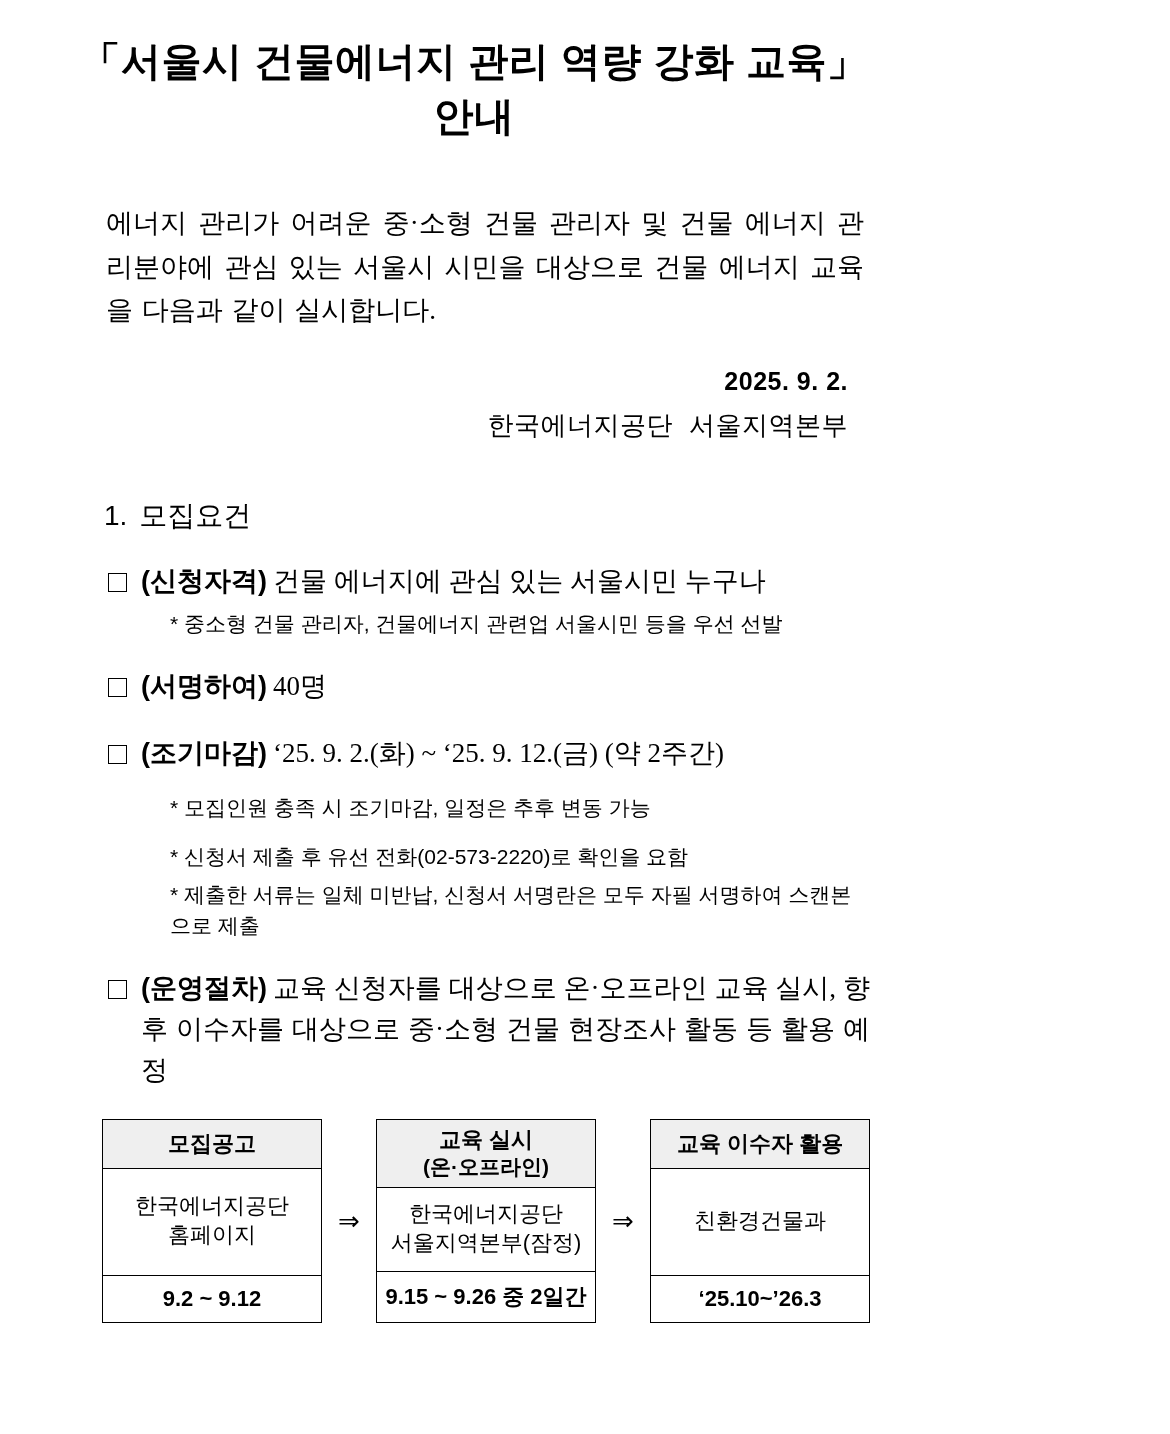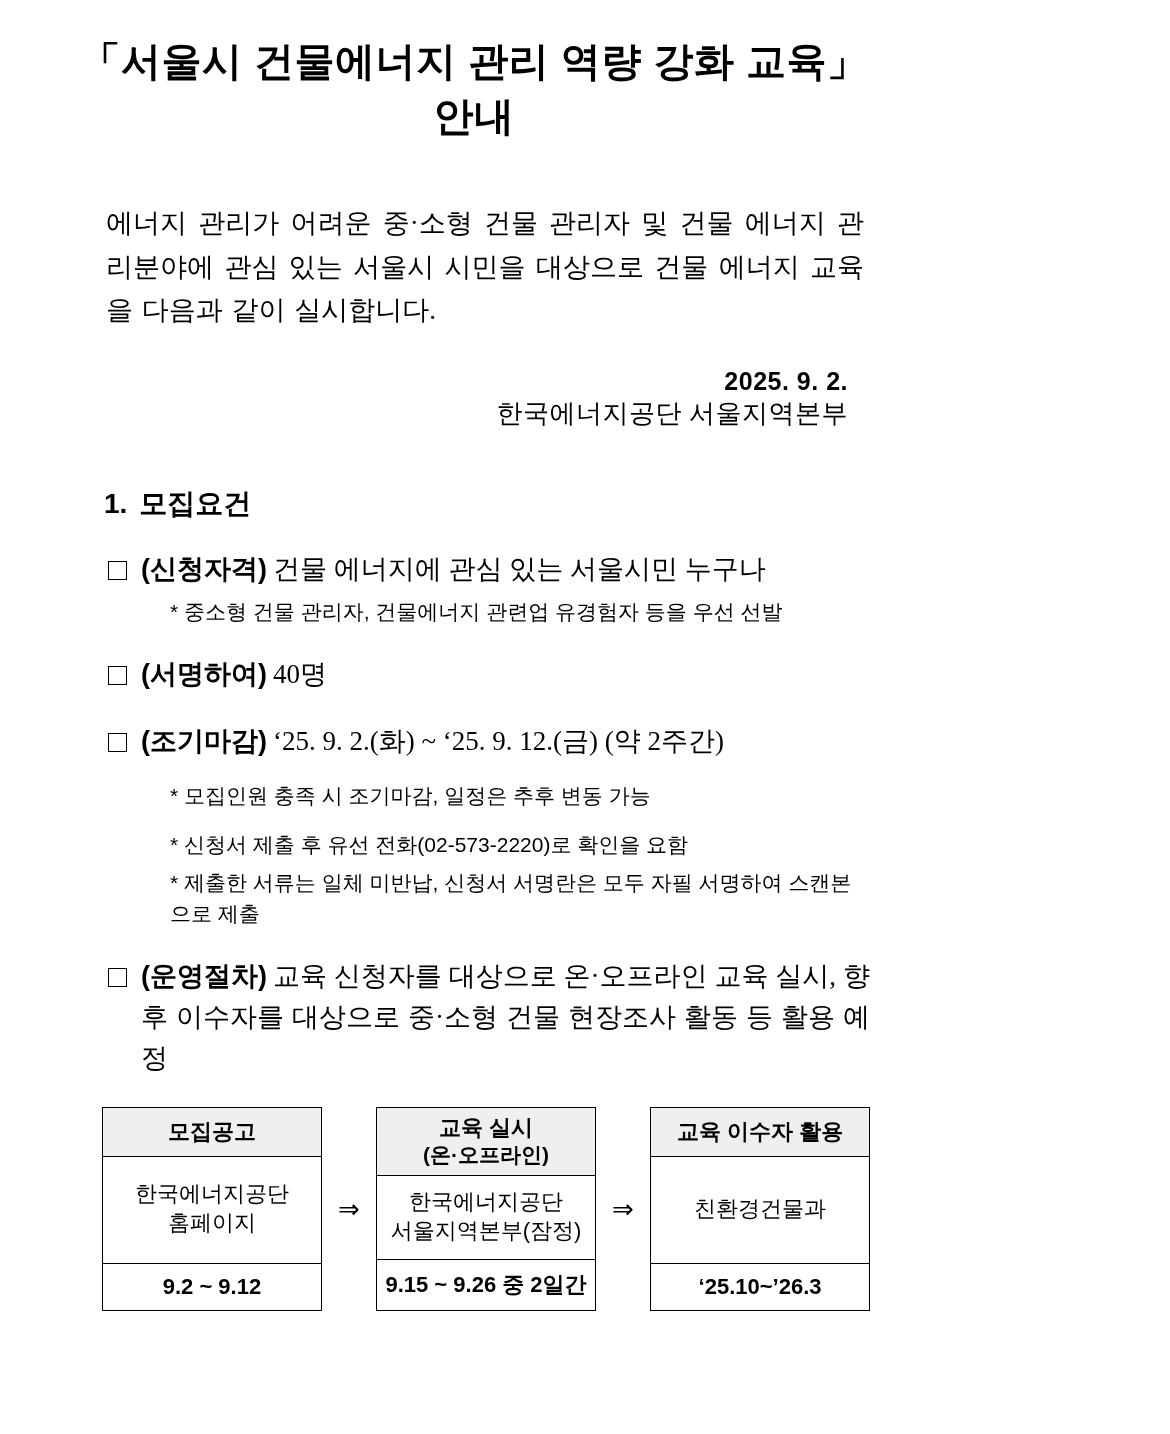--- a/index.html
+++ b/index.html
@@ -51,30 +51,31 @@
     padding-right: 22px;
   }
   .sig-date {
     font-size: 25px;
     font-weight: bold;
     font-family: "Liberation Sans", "DejaVu Sans", sans-serif;
     letter-spacing: 0.5px;
   }
   .sig-org {
     font-size: 26px;
-    margin-top: 0;
+    margin-top: 12px;
     letter-spacing: 0.5px;
+    font-family: Liberation Mono, monospace;
   }
 
   
   .section-heading {
     margin-top: 54px;
     margin-left: 26px;
     font-size: 28px;
-    font-weight: bold;
+    font-weight: normal;
     font-family: "Liberation Sans", "DejaVu Sans", sans-serif;
   }
   .section-heading .num { margin-right: 12px; }
 
   
   .items { margin-top: 22px; }
   .item {
     display: flex;
     align-items: flex-start;
     margin-top: 26px;
@@ -180,21 +181,21 @@
 
   <div class="items">
 
 
     <div class="item">
       <span class="box"></span>
       <div class="body">
         <span class="lead">(신청자격)</span><span>건물 에너지에 관심 있는 서울시민 누구나</span>
       </div>
     </div>
-    <div class="note tight">* 중소형 건물 관리자, 건물에너지 관련업 유경험자 등을 우선 선발</div>
+    <div class="note tight">* 중소형 건물 관리자, 건물에너지 관련업 서울시민 등을 우선 선발</div>
 
     <div class="item">
       <span class="box"></span>
       <div class="body">
         <span class="lead">(서명하여)</span><span>40명</span>
       </div>
     </div>
 
     <div class="item">
       <span class="box"></span>

